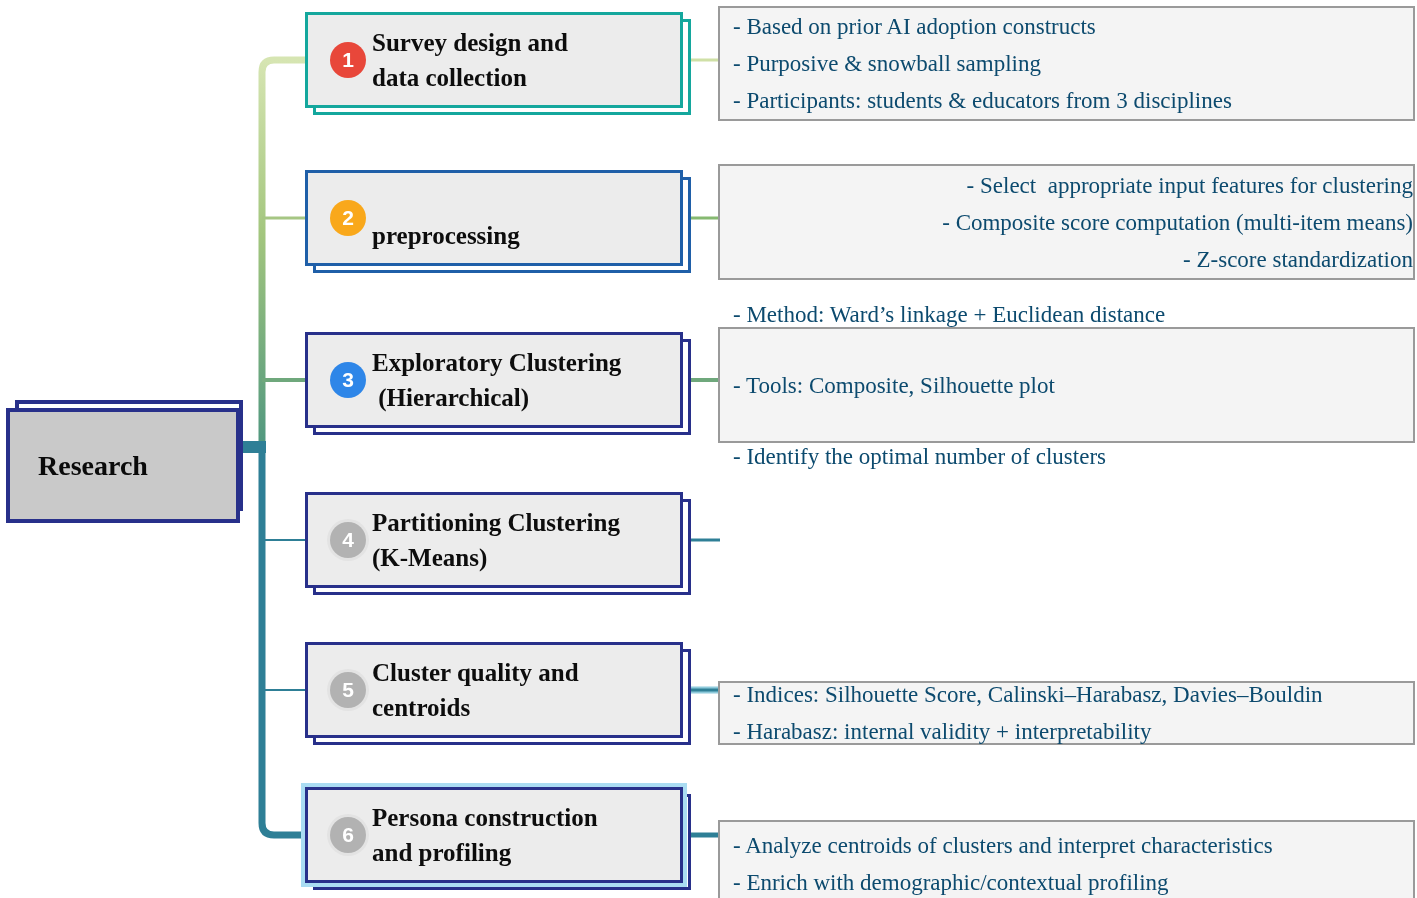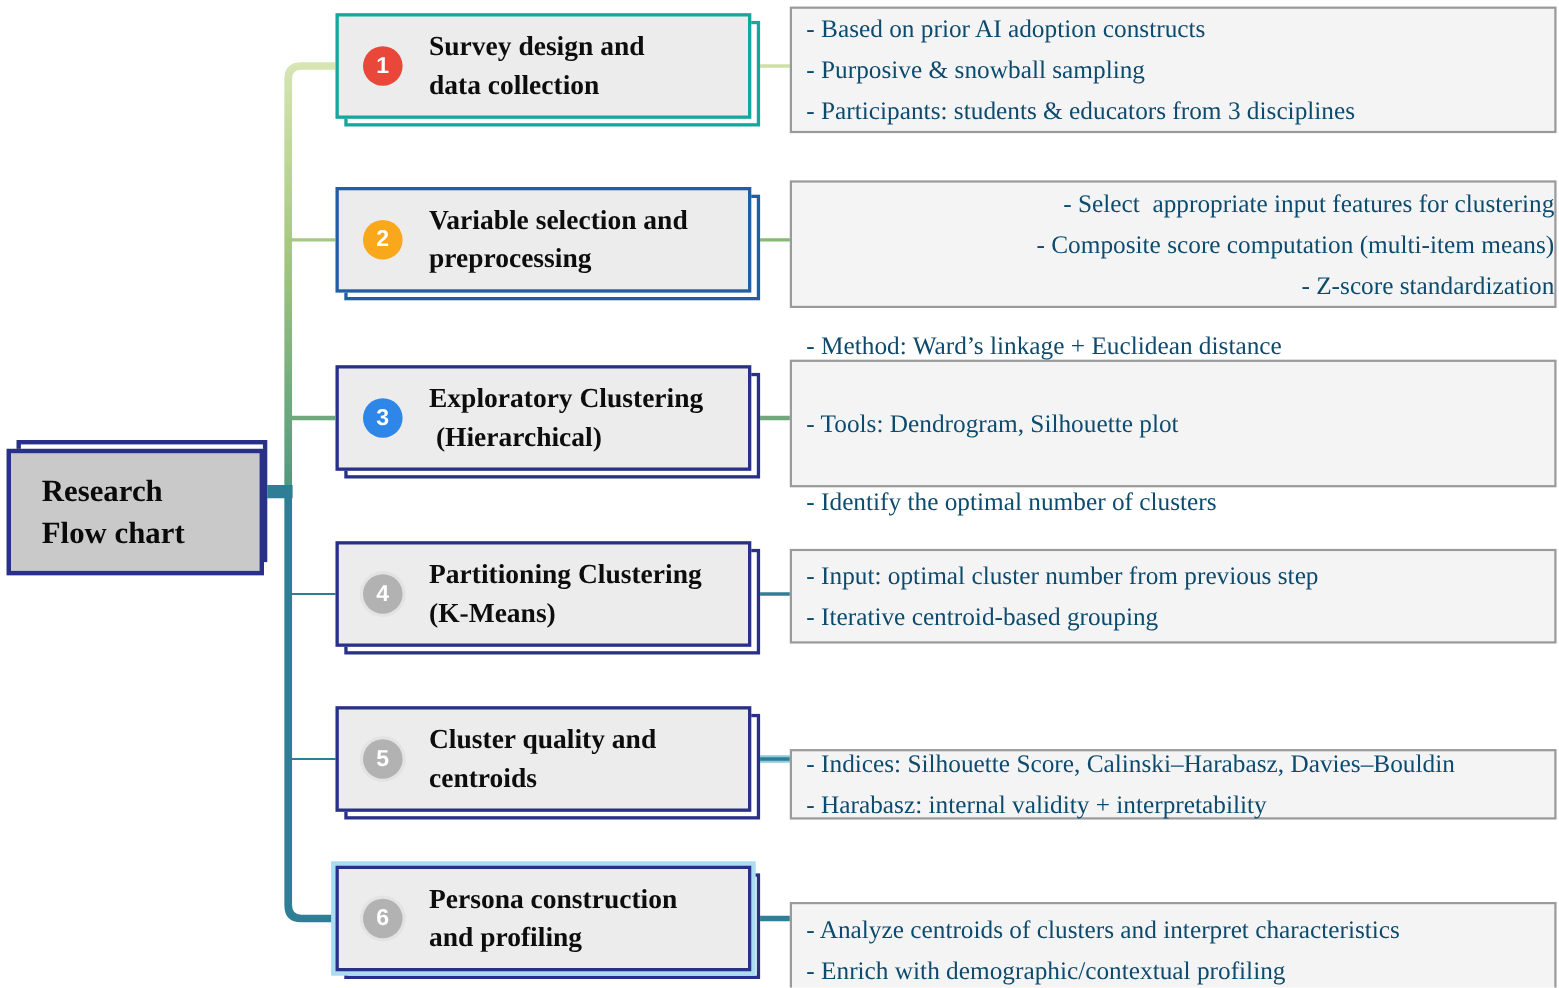--- a/index.html
+++ b/index.html
@@ -48,21 +48,21 @@
     display:flex;align-items:center;justify-content:center;
     color:#ffffff;font-family:"Liberation Sans","DejaVu Sans",sans-serif;
     font-weight:bold;font-size:21px;
   }
   .badge.red{background:#e8473a;}
   .badge.amber{background:#f9a81b;}
   .badge.blue{background:#2e86e8;}
   .badge.gray{background:#b2b2b2;box-shadow:0 0 0 3px #e3e3e3;}
 
   .step-title{
-    margin-left:24px;font-size:25px;font-weight:bold;color:#0d0d0d;
+    margin-left:6px;font-size:25px;font-weight:bold;color:#0d0d0d;
     line-height:35px;white-space:pre-wrap;
   }
 
   
   .detail-box{
     position:absolute;left:718px;width:697px;
     border:2px solid #9a9a9a;background:#f4f4f4;z-index:2;box-sizing:border-box;
     display:flex;flex-direction:column;justify-content:center;
     padding-left:13px;
   }
@@ -100,64 +100,59 @@
     <path d="M684,380 L720,380" fill="none" stroke="#6fa87c" stroke-width="4"></path>
     <path d="M688,540 L720,540" fill="none" stroke="#2e7f96" stroke-width="3"></path>
     <path d="M684,690 L720,690" fill="none" stroke="#8ecadb" stroke-width="7"></path>
     <path d="M684,690 L720,690" fill="none" stroke="#2e7f96" stroke-width="3"></path>
     <path d="M688,835 L720,835" fill="none" stroke="#2e7f96" stroke-width="5"></path>
   </svg>
 
   <div class="root-shadow"></div>
   <div class="root-box">
     <div class="line">Research</div>
-    <div class="line">Flow chart</div>
   </div>
 
   <div class="step-shadow teal" style="left:313px;top:19px;"></div>
   <div class="step-box teal" style="top:12px;">
     <div class="badge red">1</div>
     <div class="step-title"><span>Survey design and</span><br><span>data collection</span></div>
   </div>
   <div class="detail-box" style="top:6px;height:115px;">
     <div class="detail-line">- Based on prior AI adoption constructs</div>
     <div class="detail-line">- Purposive &amp; snowball sampling</div>
     <div class="detail-line">- Participants: students &amp; educators from 3 disciplines</div>
   </div>
 
   <div class="step-shadow blue" style="left:313px;top:177px;"></div>
   <div class="step-box blue" style="top:170px;">
     <div class="badge amber">2</div>
-    <div class="step-title"><span>Variable selection and</span><br><span>preprocessing</span></div>
+    <div class="step-title"><br><span>preprocessing</span></div>
   </div>
   <div class="detail-box" style="top:164px;height:116px;align-items:flex-end;">
     <div class="detail-line">- Select  appropriate input features for clustering</div>
     <div class="detail-line">- Composite score computation (multi-item means)</div>
     <div class="detail-line">- Z-score standardization</div>
   </div>
 
   <div class="step-shadow navy" style="left:313px;top:339px;"></div>
   <div class="step-box navy" style="top:332px;">
     <div class="badge blue">3</div>
     <div class="step-title"><span>Exploratory Clustering</span><br><span> (Hierarchical)</span></div>
   </div>
   <div class="detail-box" style="top:327px;height:116px;gap:34px;">
     <div class="detail-line">- Method: Ward’s linkage + Euclidean distance</div>
-    <div class="detail-line">- Tools: Dendrogram, Silhouette plot</div>
+    <div class="detail-line">- Tools: Composite, Silhouette plot</div>
     <div class="detail-line">- Identify the optimal number of clusters</div>
   </div>
 
   <div class="step-shadow navy" style="left:313px;top:499px;"></div>
   <div class="step-box navy" style="top:492px;">
     <div class="badge gray">4</div>
     <div class="step-title"><span>Partitioning Clustering</span><br><span>(K-Means)</span></div>
-  </div>
-  <div class="detail-box" style="top:499px;height:86px;">
-    <div class="detail-line">- Input: optimal cluster number from previous step</div>
-    <div class="detail-line">- Iterative centroid-based grouping</div>
   </div>
 
   <div class="step-shadow navy" style="left:313px;top:649px;"></div>
   <div class="step-box navy" style="top:642px;">
     <div class="badge gray">5</div>
     <div class="step-title"><span>Cluster quality and</span><br><span>centroids</span></div>
   </div>
   <div class="detail-box" style="top:681px;height:64px;">
     <div class="detail-line">- Indices: Silhouette Score, Calinski–Harabasz, Davies–Bouldin</div>
     <div class="detail-line">- Harabasz: internal validity + interpretability</div>

